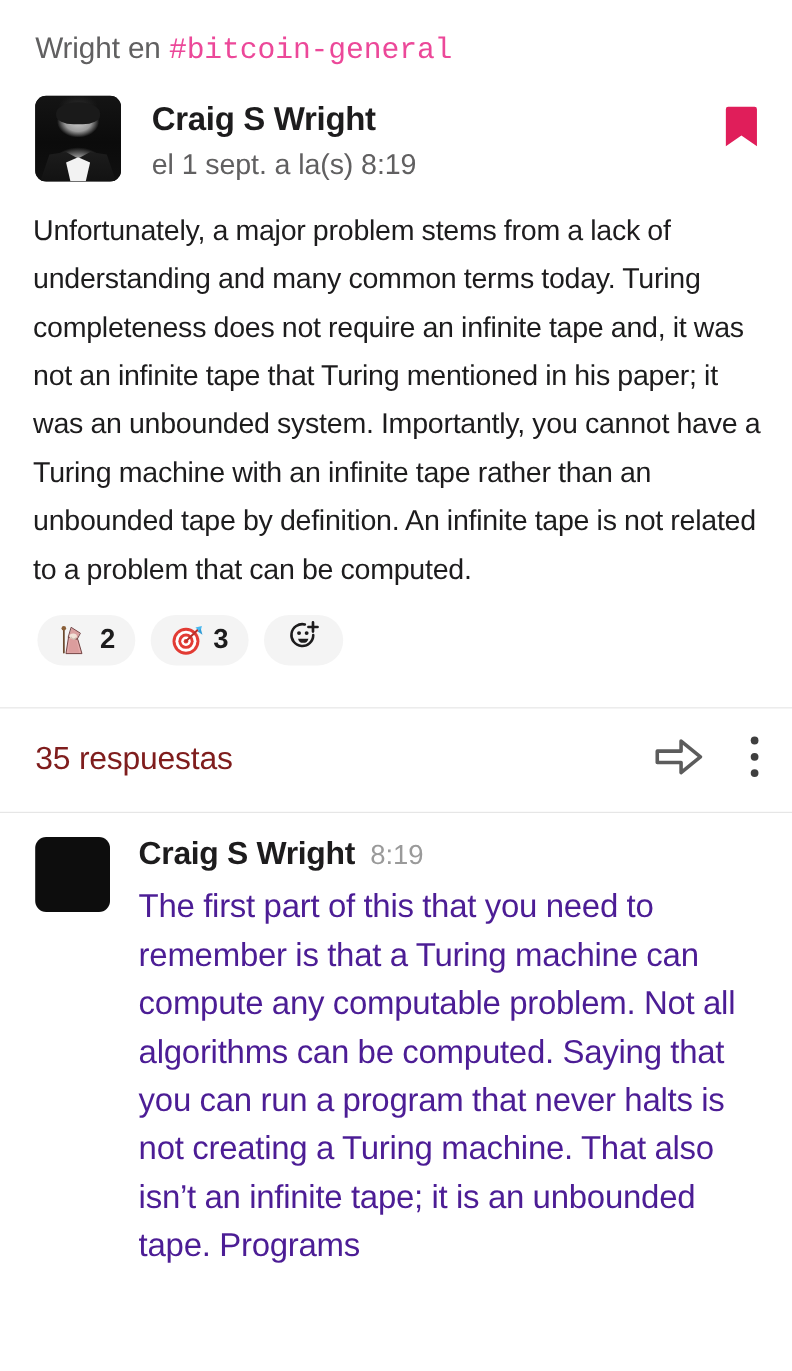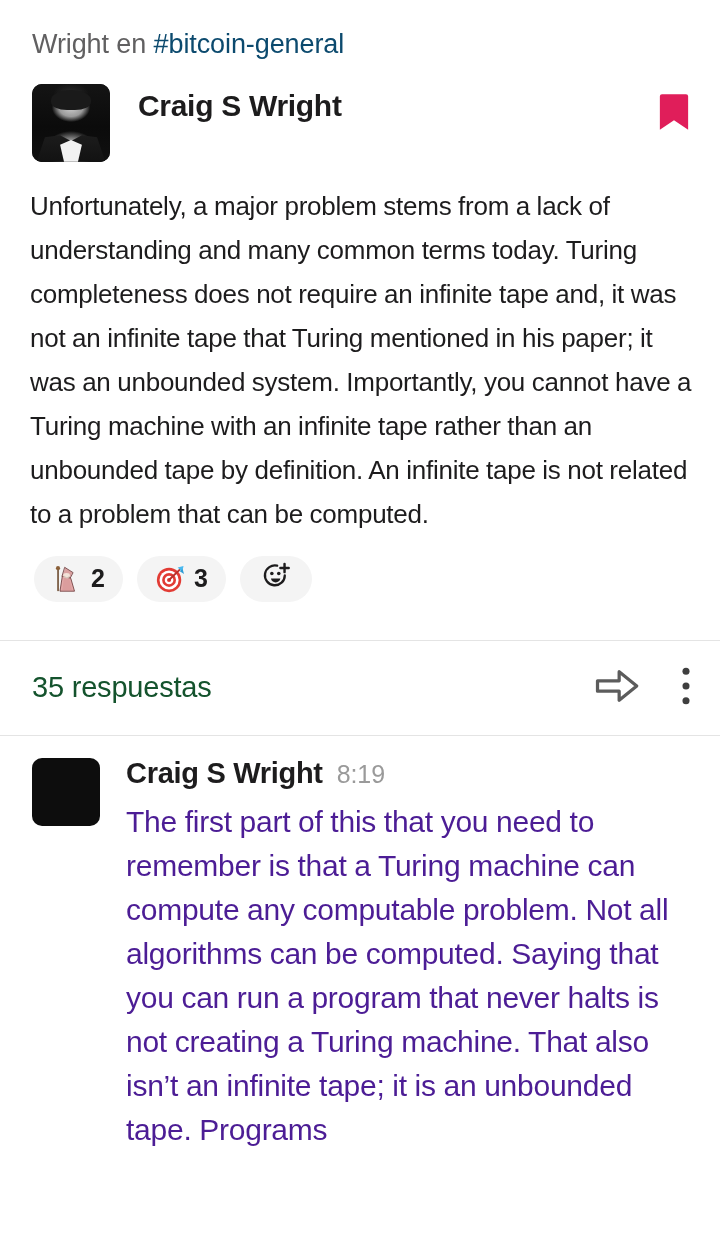--- a/index.html
+++ b/index.html
@@ -23,22 +23,23 @@
   
   .context-header {
     padding: 28px 0 0 32px;
     font-size: 27px;
     line-height: 1.25;
     color: #616061;
     letter-spacing: -0.1px;
     white-space: nowrap;
   }
   .context-header .channel-link {
-    color: #0c4a6e;
+    color: #ec4899;
     cursor: pointer;
+    font-family: Liberation Mono, monospace;
   }
 
   
   .message-block {
     padding: 22px 0 0 0;
     position: relative;
   }
 
   .msg-head {
     display: flex;
@@ -181,21 +182,21 @@
   
   .replies-bar {
     height: 94px;
     display: flex;
     align-items: center;
     padding: 0 28px 0 32px;
     margin-top: 38px;
   }
   .replies-count {
     font-size: 29px;
-    color: #14532d;
+    color: #7f1d1d;
     letter-spacing: -0.2px;
   }
   .replies-actions {
     margin-left: auto;
     display: flex;
     align-items: center;
     gap: 40px;
   }
   .icon-btn { cursor: pointer; display: block; }
 
@@ -258,20 +259,21 @@
     <div class="msg-head">
       <div class="avatar">
         <div class="ph-bg"></div>
         <div class="ph-suit"></div>
         <div class="ph-shirt"></div>
         <div class="ph-hair"></div>
       </div>
 
       <div class="head-text">
         <div class="sender-name">Craig S Wright</div>
+        <div class="msg-timestamp">el 1 sept. a la(s) 8:19</div>
       </div>
 
       <div class="bookmark-flag">
         <svg viewBox="0 0 24 30" width="32" height="40" aria-hidden="true">
           <path d="M3 1.6h18a1.6 1.6 0 0 1 1.6 1.6v25.2L12 21.2 1.4 28.4V3.2A1.6 1.6 0 0 1 3 1.6z" fill="#e01e5a"></path>
         </svg>
       </div>
     </div>
 
     <div class="msg-body">Unfortunately, a major problem stems from a lack of understanding and many common terms today. Turing completeness does not require an infinite tape and, it was not an infinite tape that Turing mentioned in his paper; it was an unbounded system. Importantly, you cannot have a Turing machine with an infinite tape rather than an unbounded tape by definition. An infinite tape is not related to a problem that can be computed.</div>

